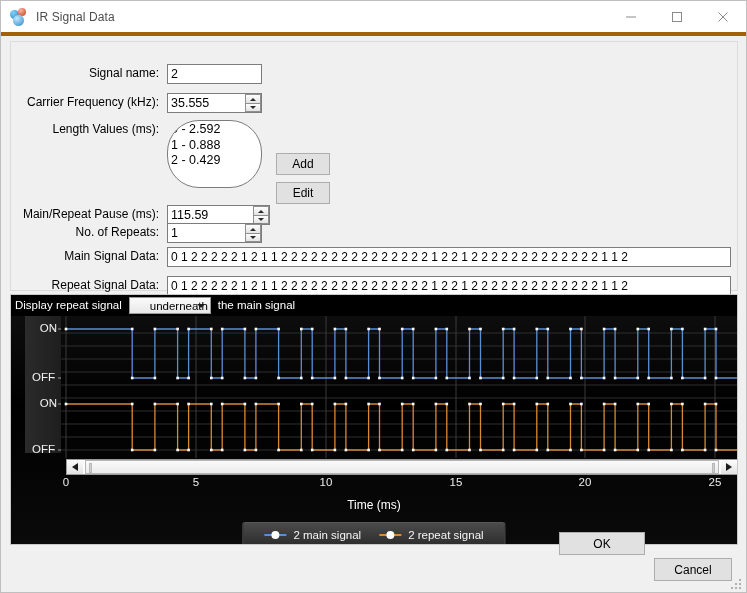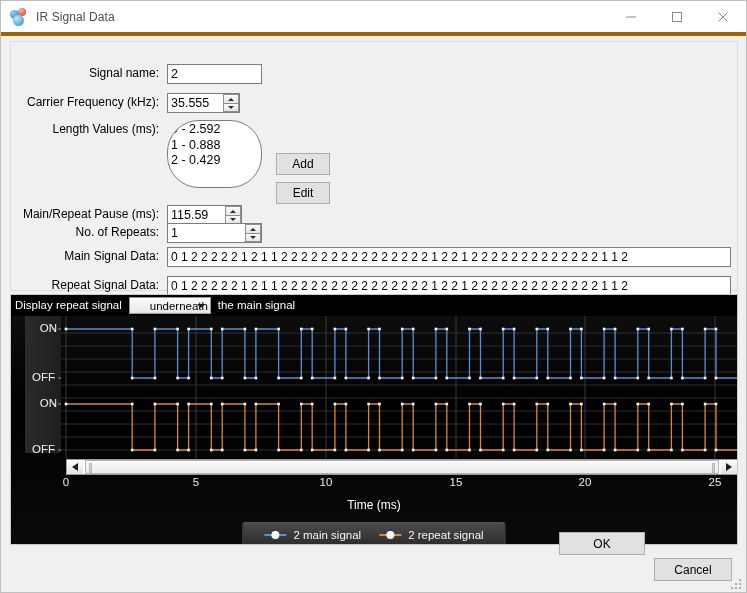--- a/index.html
+++ b/index.html
@@ -165,21 +165,21 @@
   <div id="form-panel">
 
     <div class="row" style="left:0;top:22px;">
       <div class="flabel">Signal name:</div>
       <input class="tb" style="width: 95px; margin-left: 8px;" value="2">
     </div>
 
     <div class="row" style="left:0;top:51px;">
       <div class="flabel">Carrier Frequency (kHz):</div>
       <div class="spin-wrap" style="margin-left:8px;">
-        <input class="tb" style="width: 73px; padding-right: 18px;" value="35.555">
+        <input class="tb" style="width: 95px; padding-right: 18px;" value="35.555">
         <div class="spin-btns">
           <div class="sb top">
               <span class="arr-up"></span>
             </div>
           <div class="sb">
               <span class="arr-dn"></span>
             </div>
         </div>
       </div>
     </div>
@@ -192,21 +192,21 @@
         <div>2 - 0.429</div>
       </div>
     </div>
 
     <div class="btn" id="add-btn">Add</div>
     <div class="btn" id="edit-btn">Edit</div>
 
     <div class="row" style="left:0;top:163px;">
       <div class="flabel">Main/Repeat Pause (ms):</div>
       <div class="spin-wrap" style="margin-left:8px;">
-        <input class="tb" style="width: 75px; padding-right: 10px;" value="115.59">
+        <input class="tb" style="width: 103px; padding-right: 10px;" value="115.59">
         <div class="spin-btns">
           <div class="sb top">
               <span class="arr-up"></span>
             </div>
           <div class="sb">
               <span class="arr-dn"></span>
             </div>
         </div>
       </div>
     </div>

